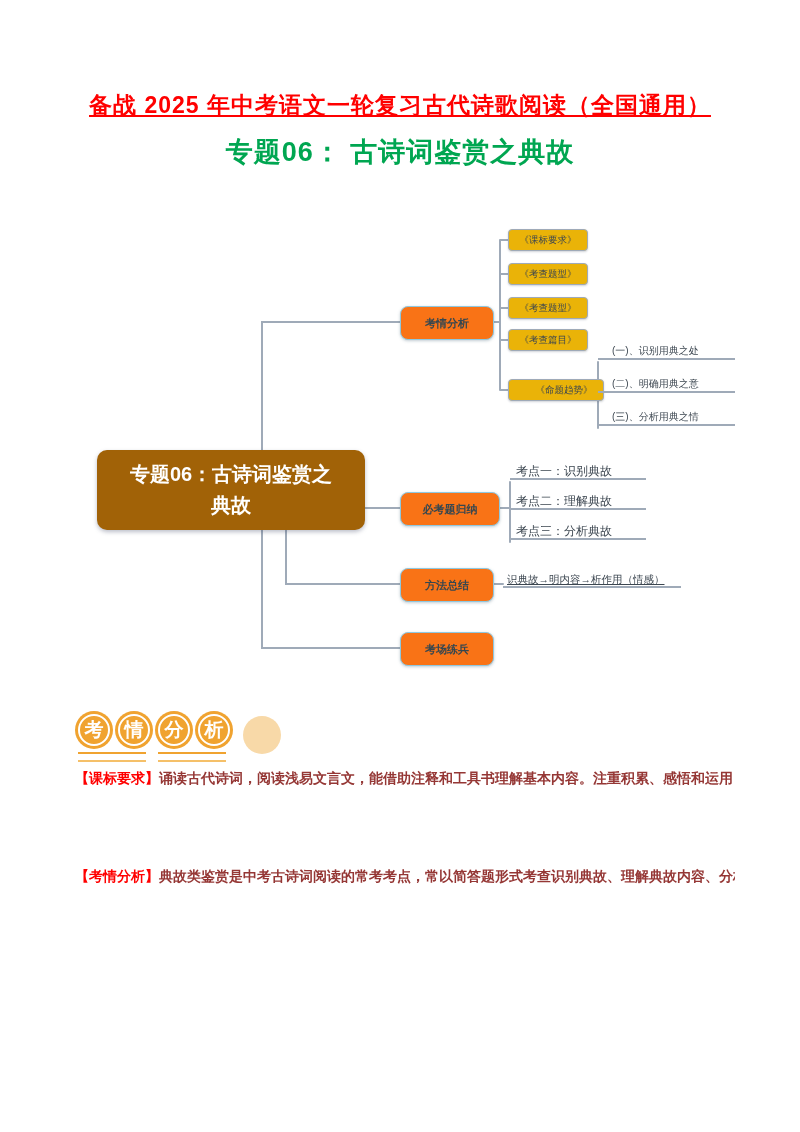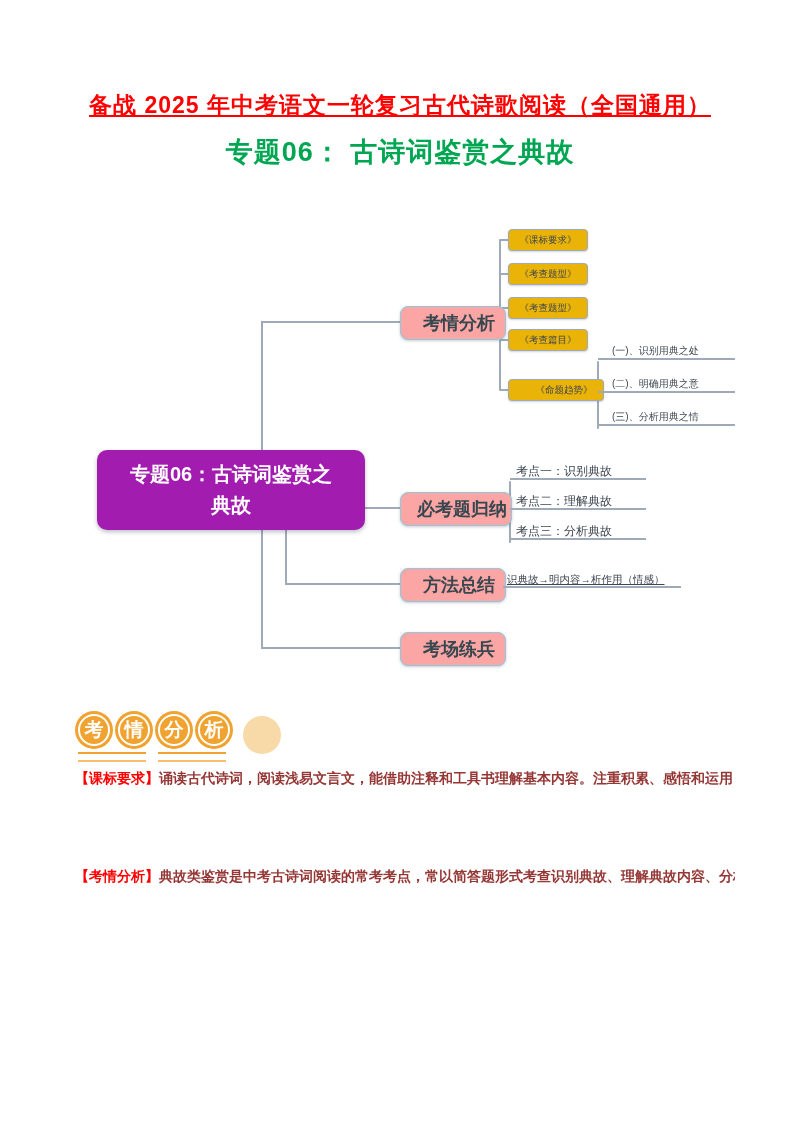--- a/index.html
+++ b/index.html
@@ -8,27 +8,27 @@
 
   
   .title-red{position:absolute;top:90px;left:0;right:0;text-align:center;
     font-size:23px;font-weight:900;color:#FF0000;letter-spacing:1px;text-decoration:underline;}
   .title-green{position:absolute;top:134px;left:0;right:0;text-align:center;
     font-size:27px;font-weight:900;color:#00A651;letter-spacing:1px;}
 
   
   .mm-svg{position:absolute;top:0;left:0;width:800px;height:1132px;pointer-events:none;}
   .central-node{position:absolute;left:97px;top:450px;width:268px;height:80px;
-    background:#a21caf;border-radius:10px;box-shadow:0 2px 4px rgba(60,70,100,.35);
+    background:#a16207;border-radius:10px;box-shadow:0 2px 4px rgba(60,70,100,.35);
     color:#ffffff;font-weight:bold;font-size:20px;line-height:1.55;
     display:flex;flex-direction:column;align-items:center;justify-content:center;}
-  .topic{position:absolute;height:32px;background:#fca5a5;border:1px solid #8FC8DF;
+  .topic{position:absolute;height:32px;background:#f97316;border:1px solid #8FC8DF;
     border-radius:8px;box-shadow:0 1px 3px rgba(80,110,130,.35);
     display:flex;align-items:center;justify-content:center;
-    font-size:18px;font-weight:600;color:#37474F;padding-left:12px;}
+    font-size:11px;font-weight:600;color:#37474F;}
   .topic-kaoqing{left:400px;top:306px;width:92px;}
   .topic-bikao{left:400px;top:492px;width:98px;}
   .topic-fangfa{left:400px;top:568px;width:92px;}
   .topic-kaochang{left:400px;top:632px;width:92px;}
 
   .subnode{position:absolute;left:508px;width:78px;height:20px;background:#eab308;
     border:1px solid #9FAAB8;border-radius:4px;box-shadow:0 1px 2px rgba(100,110,125,.3);
     display:flex;align-items:center;justify-content:center;
     font-size:9.5px;color:#3C4650;}
   .sub-1{top:229px;} .sub-2{top:263px;} .sub-3{top:297px;} .sub-4{top:329px;} .sub-5{top:379px;padding-left:16px;}

